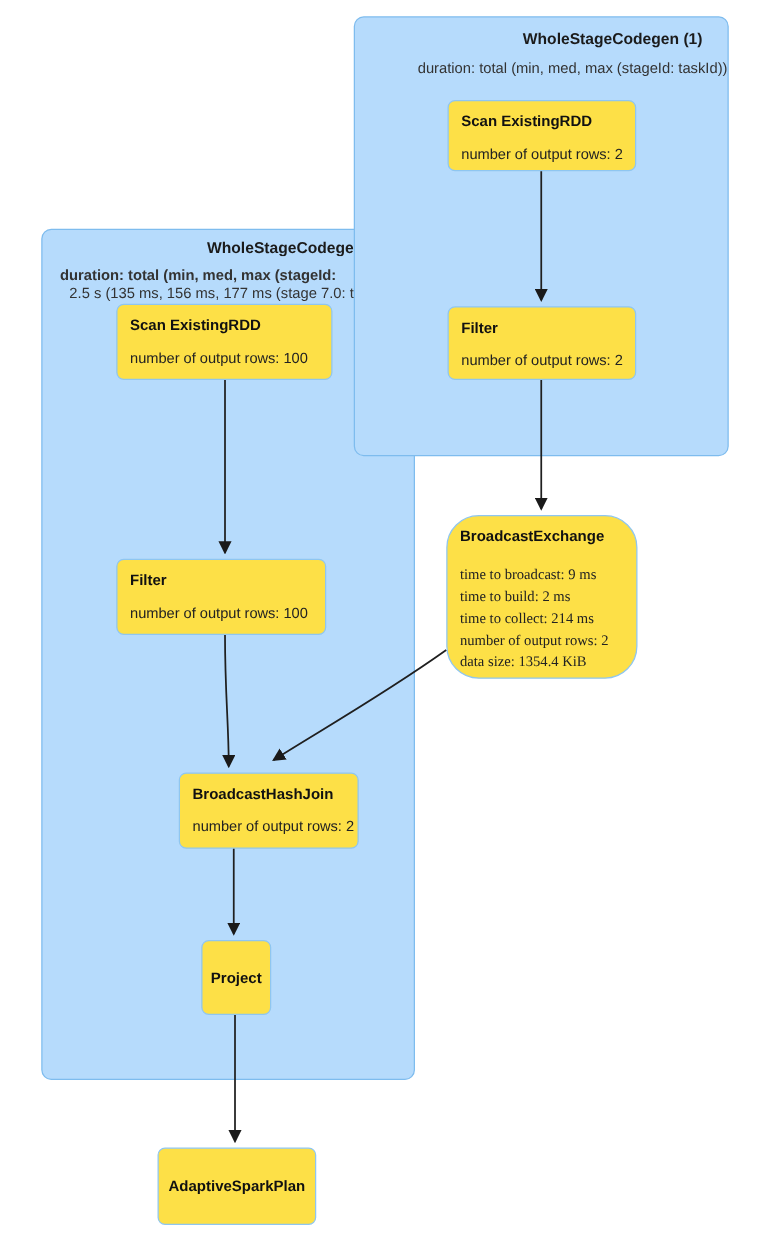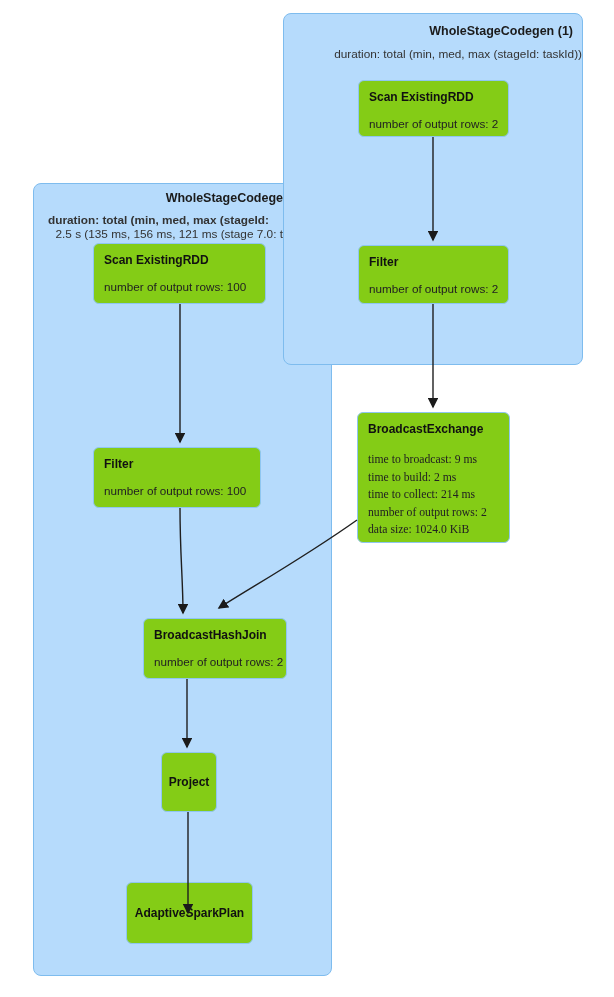--- a/index.html
+++ b/index.html
@@ -11,40 +11,40 @@
     overflow:hidden;
   }
   .cluster{
     position:absolute;
     background:#b6dbfc;
     border:1px solid #7ebcee;
     border-radius:8px;
     box-sizing:border-box;
   }
   #wsc1{left:283px;top:13px;width:300px;height:352px;z-index:3;}
-  #wsc2{left:33px;top:183px;width:299px;height:793px;z-index:1;}
+  #wsc2{left:33px;top:183px;width:299px;height:681px;z-index:1;}
   .cluster-title{
     position:absolute;
     font-size:12.5px;font-weight:bold;color:#1b1b1b;
     white-space:nowrap;
   }
-  #wsc1 .cluster-title{top:10px;right:9px;text-align:right;}
+  #wsc1 .cluster-title{top:10px;right:20px;text-align:right;}
   #wsc2 .cluster-title{top:7px;left:0;width:249px;text-align:right;overflow:hidden;}
   .cluster-duration{
     position:absolute;
     font-size:11.8px;color:#333;line-height:14px;
     white-space:nowrap;
   }
   #wsc1 .dur-label{top:33px;left:0;width:100%;text-align:right;}
   #wsc1 .dur-value{top:47px;left:0;width:100%;text-align:center;}
   #wsc2 .dur-label{top:29px;left:0;width:249px;text-align:center;font-weight:bold;}
   #wsc2 .dur-value{top:43px;left:0;width:249px;text-align:right;}
   .node{
     position:absolute;
-    background:#84cc16;
+    background:#fde047;
     border:1px solid #8fc6f0;
     border-radius:6px;
     box-sizing:border-box;
   }
   .node.in-front{z-index:4;}
   .node.base{z-index:2;}
   .node-title{
     font-size:12px;font-weight:bold;color:#111;
     padding:9px 10px 0 10px;white-space:nowrap;
   }
@@ -55,40 +55,40 @@
   .node-metrics{
     padding:15px 10px 0 10px;
   }
   .node-metrics div{
     font-size:11.7px;color:#222;line-height:17.5px;white-space:nowrap;font-family:Liberation Serif, serif;
   }
   .node.centered{display:flex;align-items:center;justify-content:center;text-align:right;}
   .node.centered .node-title{padding:0;}
   #scan1{left:358px;top:80px;width:151px;height:57px;}
   #filter1{left:358px;top:245px;width:151px;height:59px;}
-  #bexch{left:357px;top:412px;width:153px;height:131px;}
+  #bexch{left:357px;top:412px;width:153px;height:131px;border-radius:26px;}
   #scan2{left:93px;top:243px;width:173px;height:61px;}
   #filter2{left:93px;top:447px;width:168px;height:61px;}
   #bhj{left:110px;top:618px;width:144px;height:61px;margin-left:33px;}
   #project{left:161px;top:752px;width:56px;height:60px;}
-  #asp{left:126px;top:882px;width:127px;height:62px;}
+  #asp{left:126px;top:918px;width:127px;height:62px;}
   #edges{
     position:absolute;left:0;top:0;width:614px;height:997px;
     z-index:5;pointer-events:none;
   }
 </style>
 </head>
 <body>
 
 <div id="canvas">
 
   <div class="cluster" id="wsc2">
     <div class="cluster-title">WholeStageCodege</div>
     <div class="cluster-duration dur-label">duration: total (min, med, max (stageId:</div>
-    <div class="cluster-duration dur-value">2.5 s (135 ms, 156 ms, 121 ms (stage 7.0: t</div>
+    <div class="cluster-duration dur-value">2.5 s (135 ms, 156 ms, 177 ms (stage 7.0: t</div>
   </div>
 
   <div class="cluster" id="wsc1">
     <div class="cluster-title">WholeStageCodegen (1)</div>
     <div class="cluster-duration dur-label">duration: total (min, med, max (stageId: taskId))</div>
   </div>
 
   <div class="node in-front" id="scan1">
     <div class="node-title">Scan ExistingRDD</div>
     <div class="node-metric">number of output rows: 2</div>
@@ -99,21 +99,21 @@
     <div class="node-metric">number of output rows: 2</div>
   </div>
 
   <div class="node base" id="bexch">
     <div class="node-title">BroadcastExchange</div>
     <div class="node-metrics">
       <div>time to broadcast: 9 ms</div>
       <div>time to build: 2 ms</div>
       <div>time to collect: 214 ms</div>
       <div>number of output rows: 2</div>
-      <div>data size: 1024.0 KiB</div>
+      <div>data size: 1354.4 KiB</div>
     </div>
   </div>
 
   <div class="node base" id="scan2">
     <div class="node-title">Scan ExistingRDD</div>
     <div class="node-metric">number of output rows: 100</div>
   </div>
 
   <div class="node base" id="filter2">
     <div class="node-title">Filter</div>

